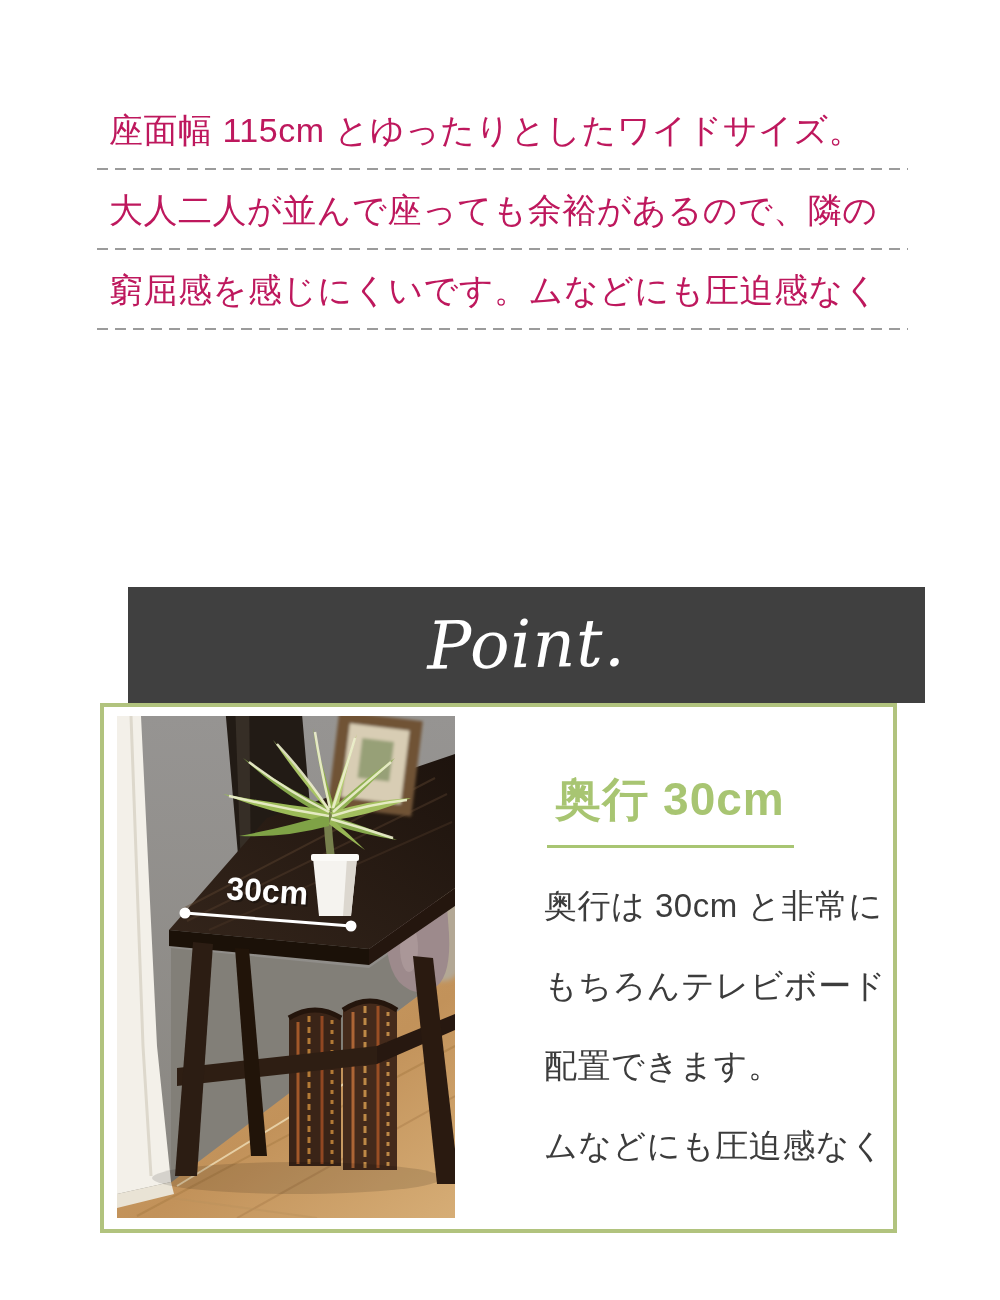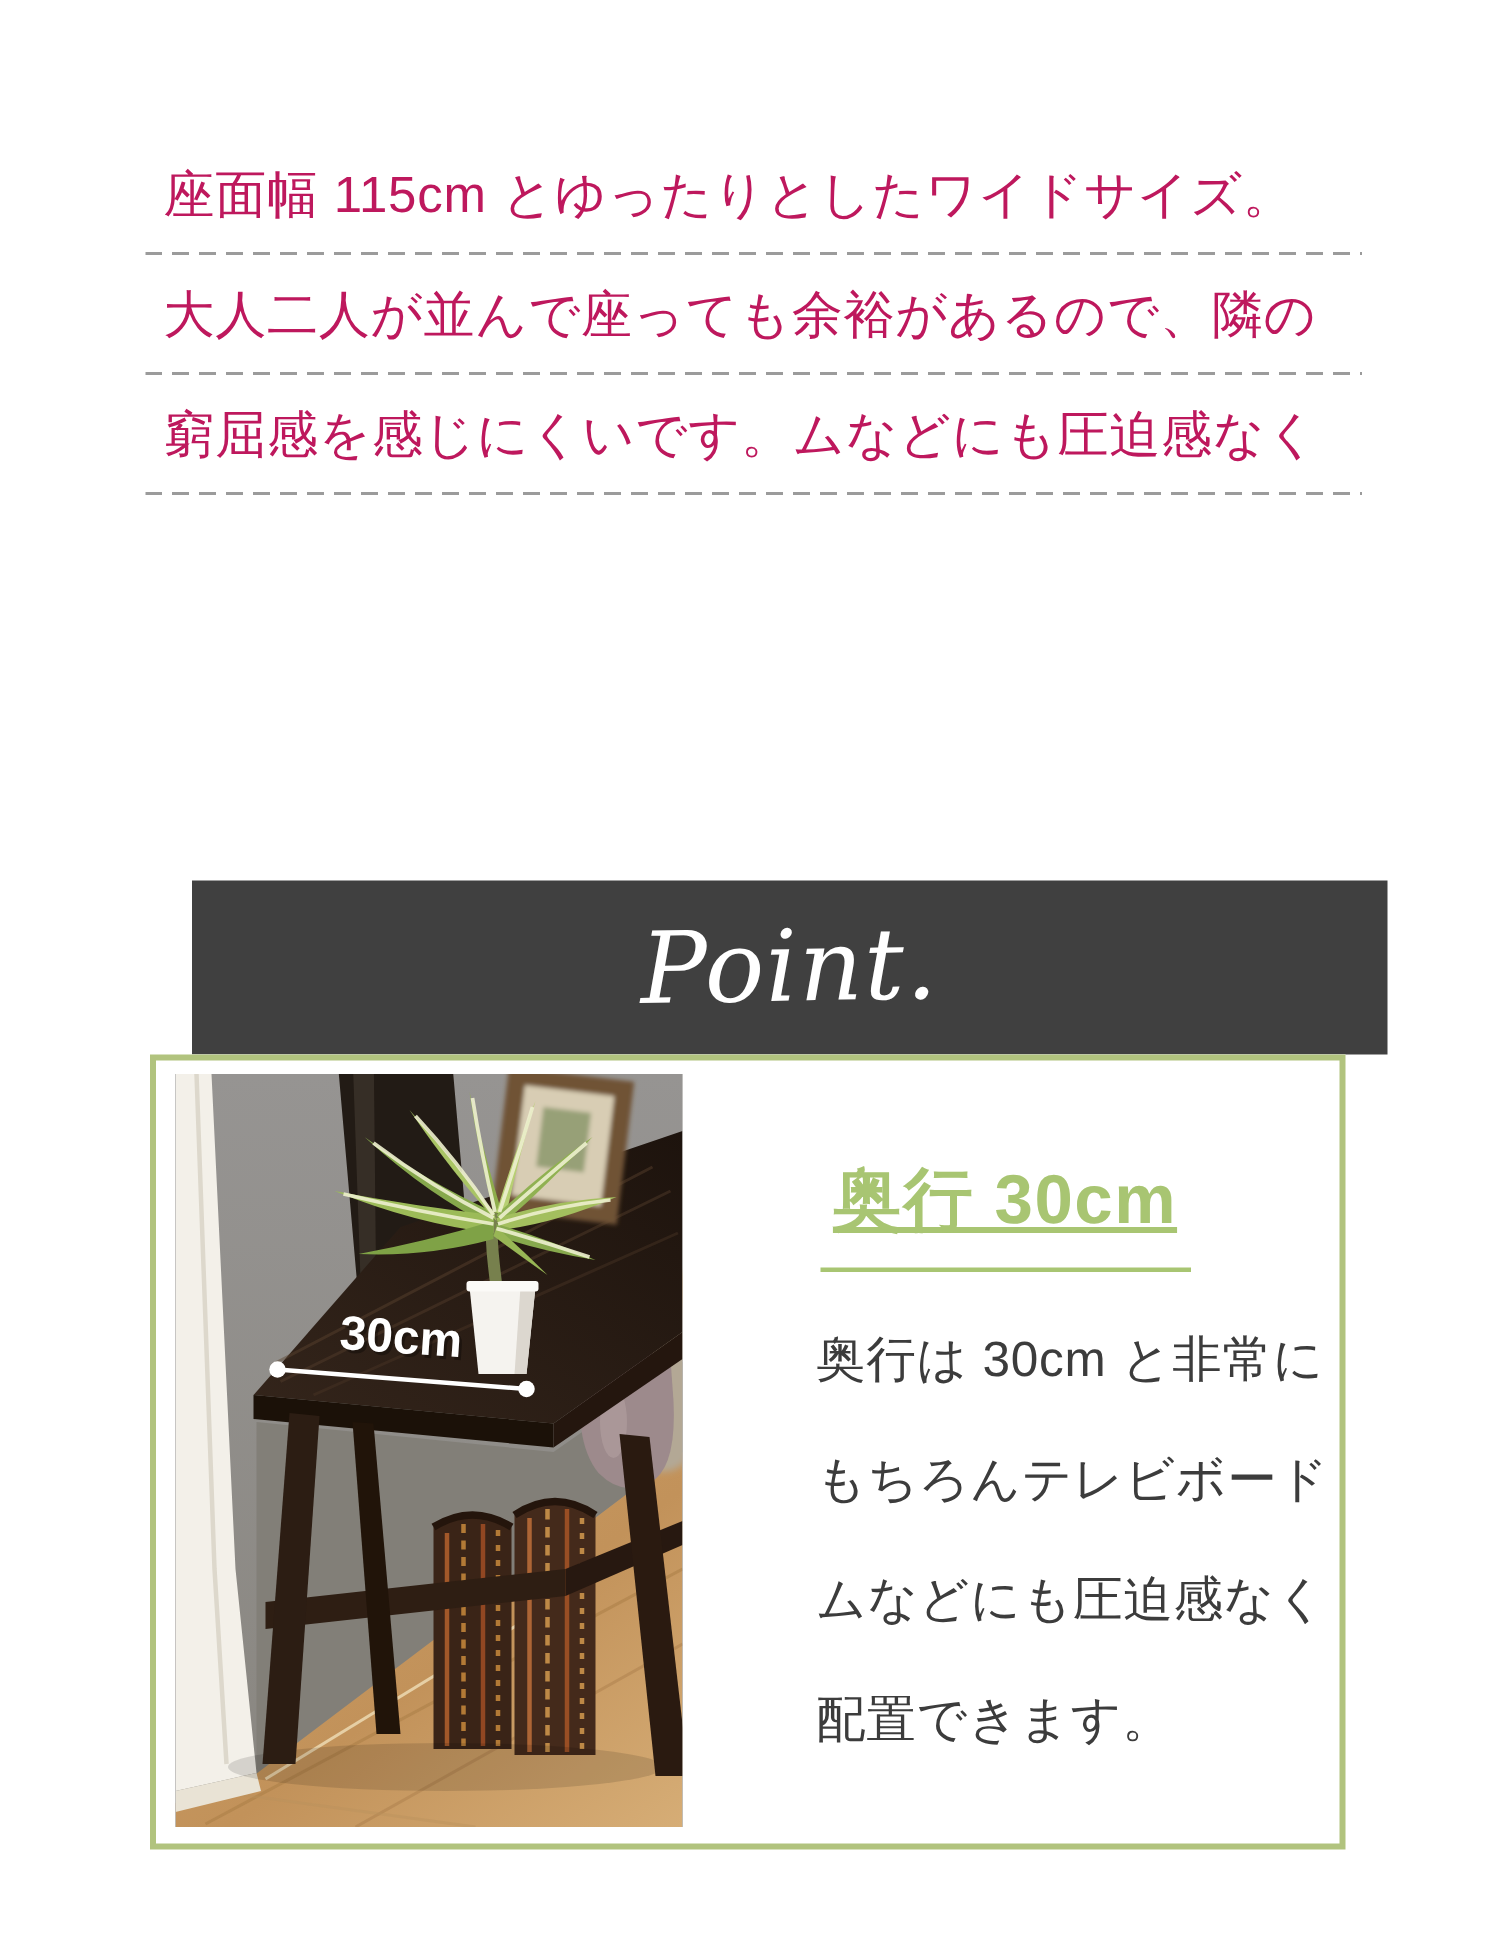--- a/index.html
+++ b/index.html
@@ -34,21 +34,21 @@
     position:absolute;left:100px;top:703px;width:797px;height:530px;
     box-sizing:border-box;border:4px solid #b1c37e;background:#ffffff;
   }
   .photo{
     position:absolute;left:13px;top:9px;width:338px;height:502px;
     overflow:hidden;background:#8f8d89;
   }
   .pt-col{position:absolute;left:351px;top:0;width:430px;}
   .pt-heading{
     margin:62px 0 0 0;text-align:center;
-    font-size:46px;font-weight:bold;color:#a8c572;letter-spacing:1px;text-decoration:underline;
+    font-size:46px;font-weight:bold;color:#a8c572;letter-spacing:1px;
   }
   .pt-underline{width:247px;height:3px;background:#a8c572;margin:14px auto 0;}
   .pt-lines{margin-top:18px;padding-left:31px;}
   .pt-line{
     height:80px;line-height:80px;font-size:33px;letter-spacing:.5px;
     color:#3c3c3c;padding-left:58px;white-space:nowrap;
   }
 </style>
 </head>
 <body>
@@ -210,17 +210,17 @@
       </g>
     </svg>
   </div>
 
   <div class="pt-col">
     <h2 class="pt-heading">奥行 30cm</h2>
     <div class="pt-underline"></div>
     <div class="pt-lines">
       <div class="pt-line">奥行は 30cm と非常に</div>
       <div class="pt-line">もちろんテレビボード</div>
+      <div class="pt-line">配置できます。</div>
       <div class="pt-line">ムなどにも圧迫感なく</div>
-      <div class="pt-line">配置できます。</div>
     </div>
   </div>
 </div>
 
 </body></html>

